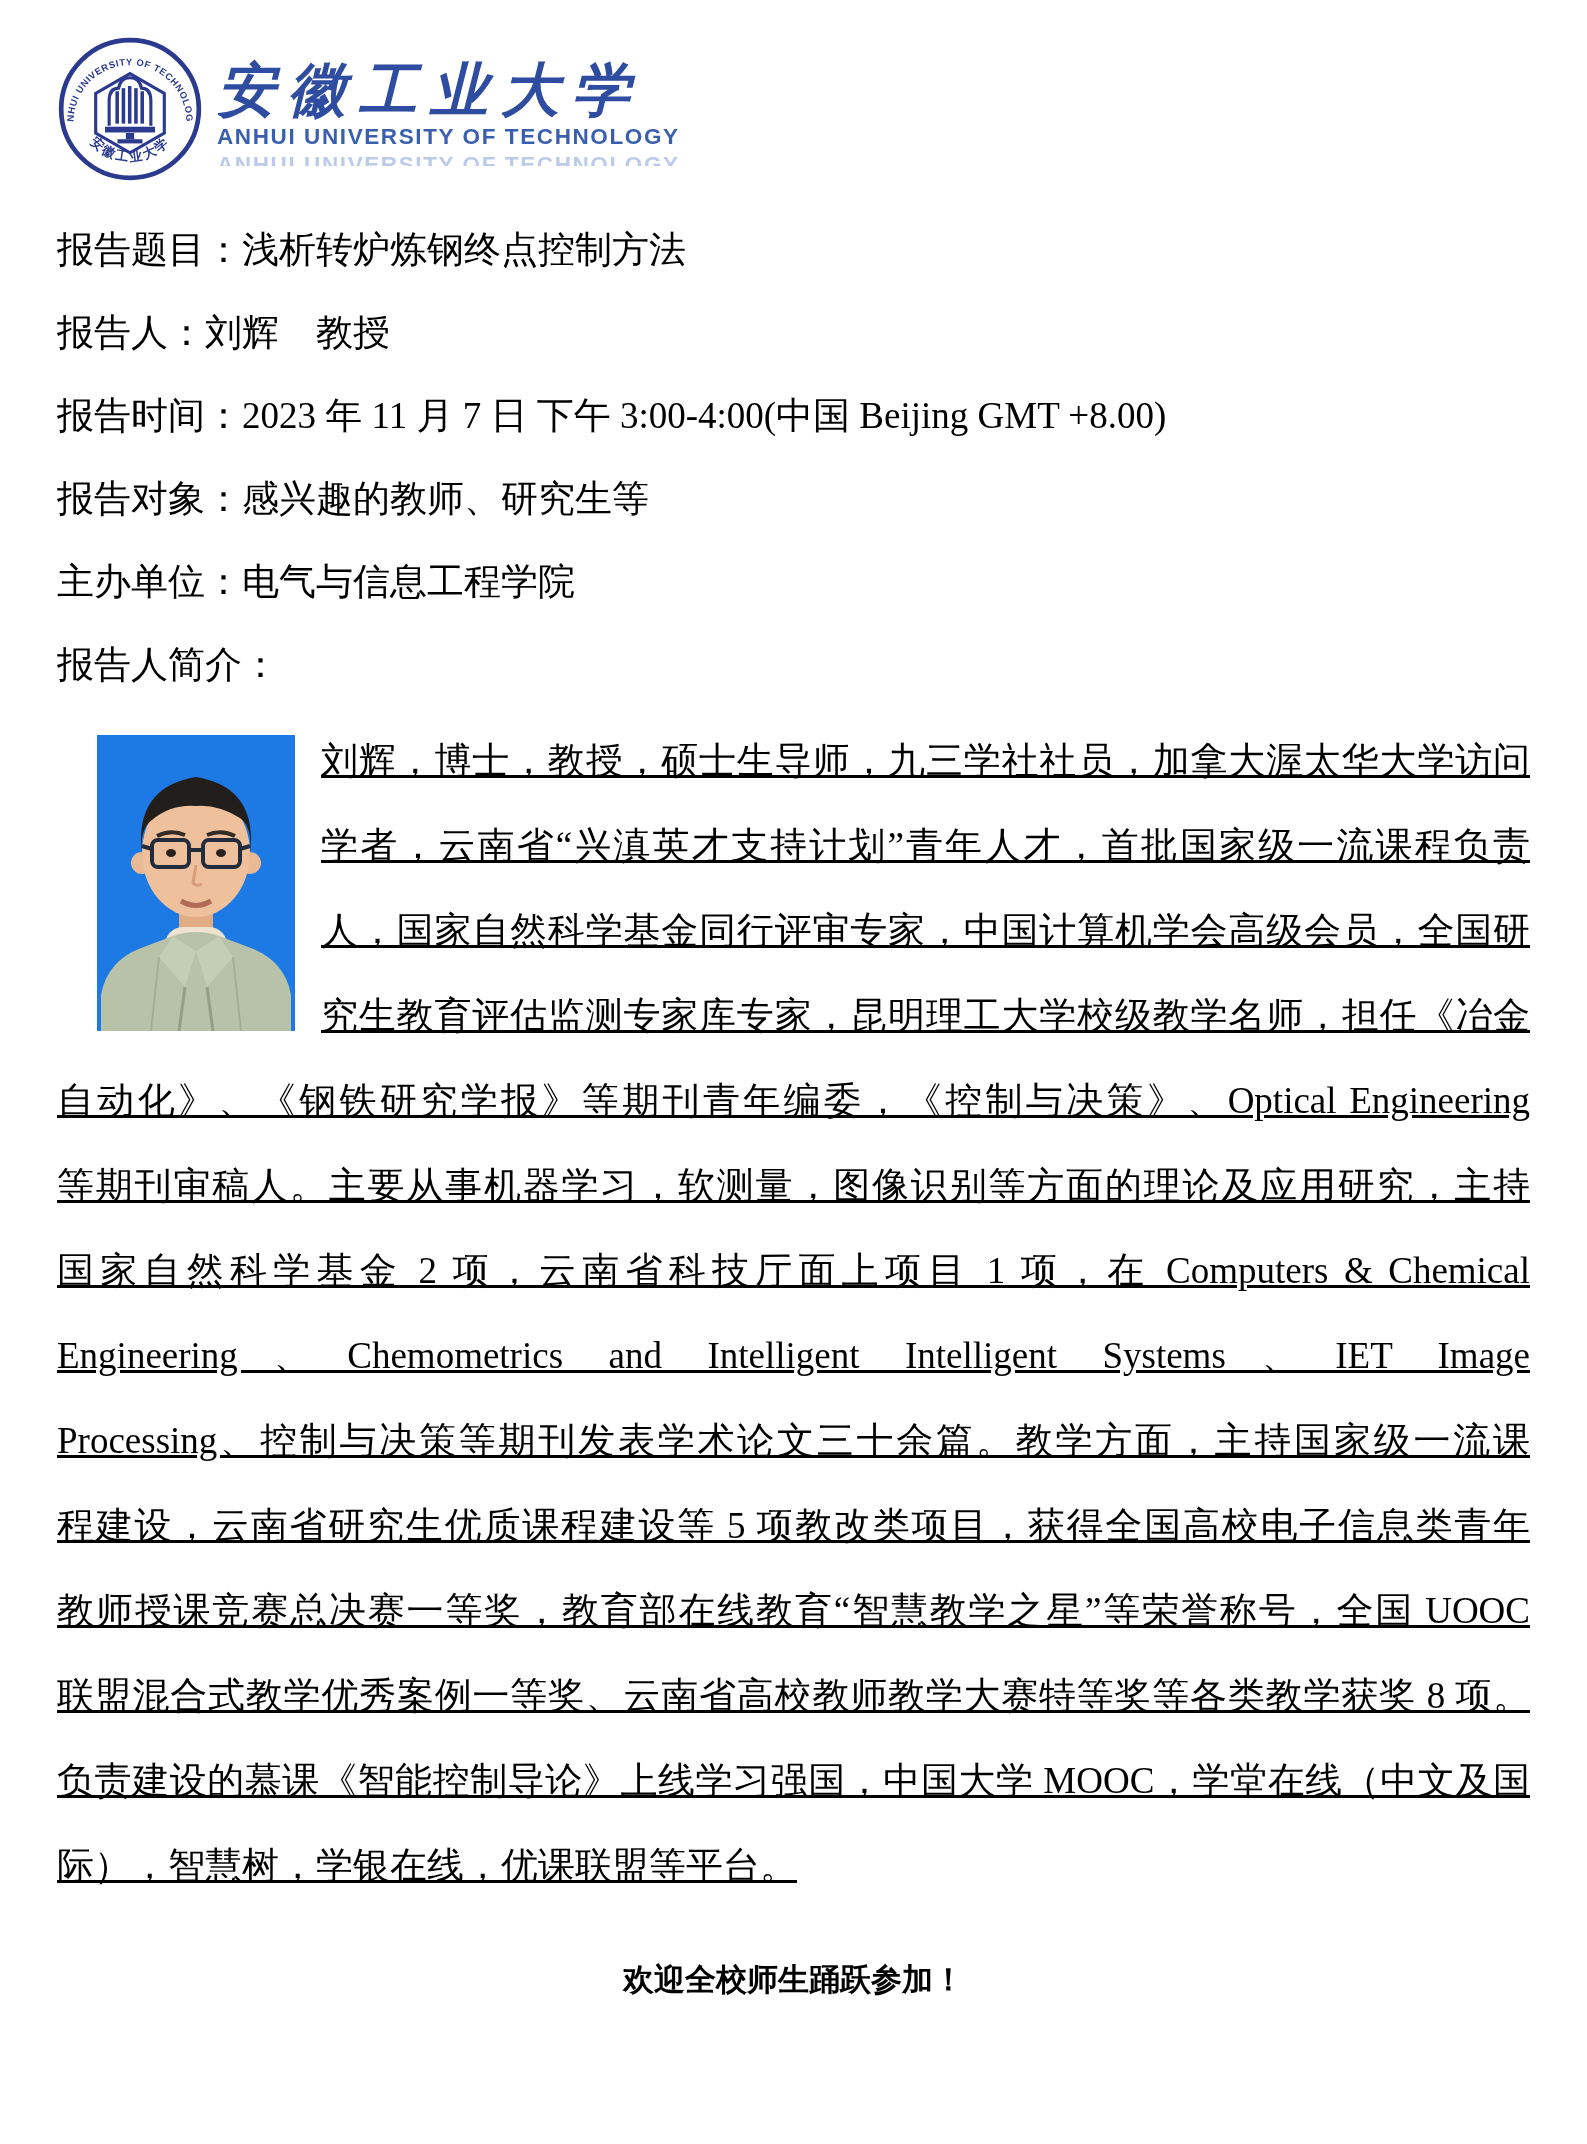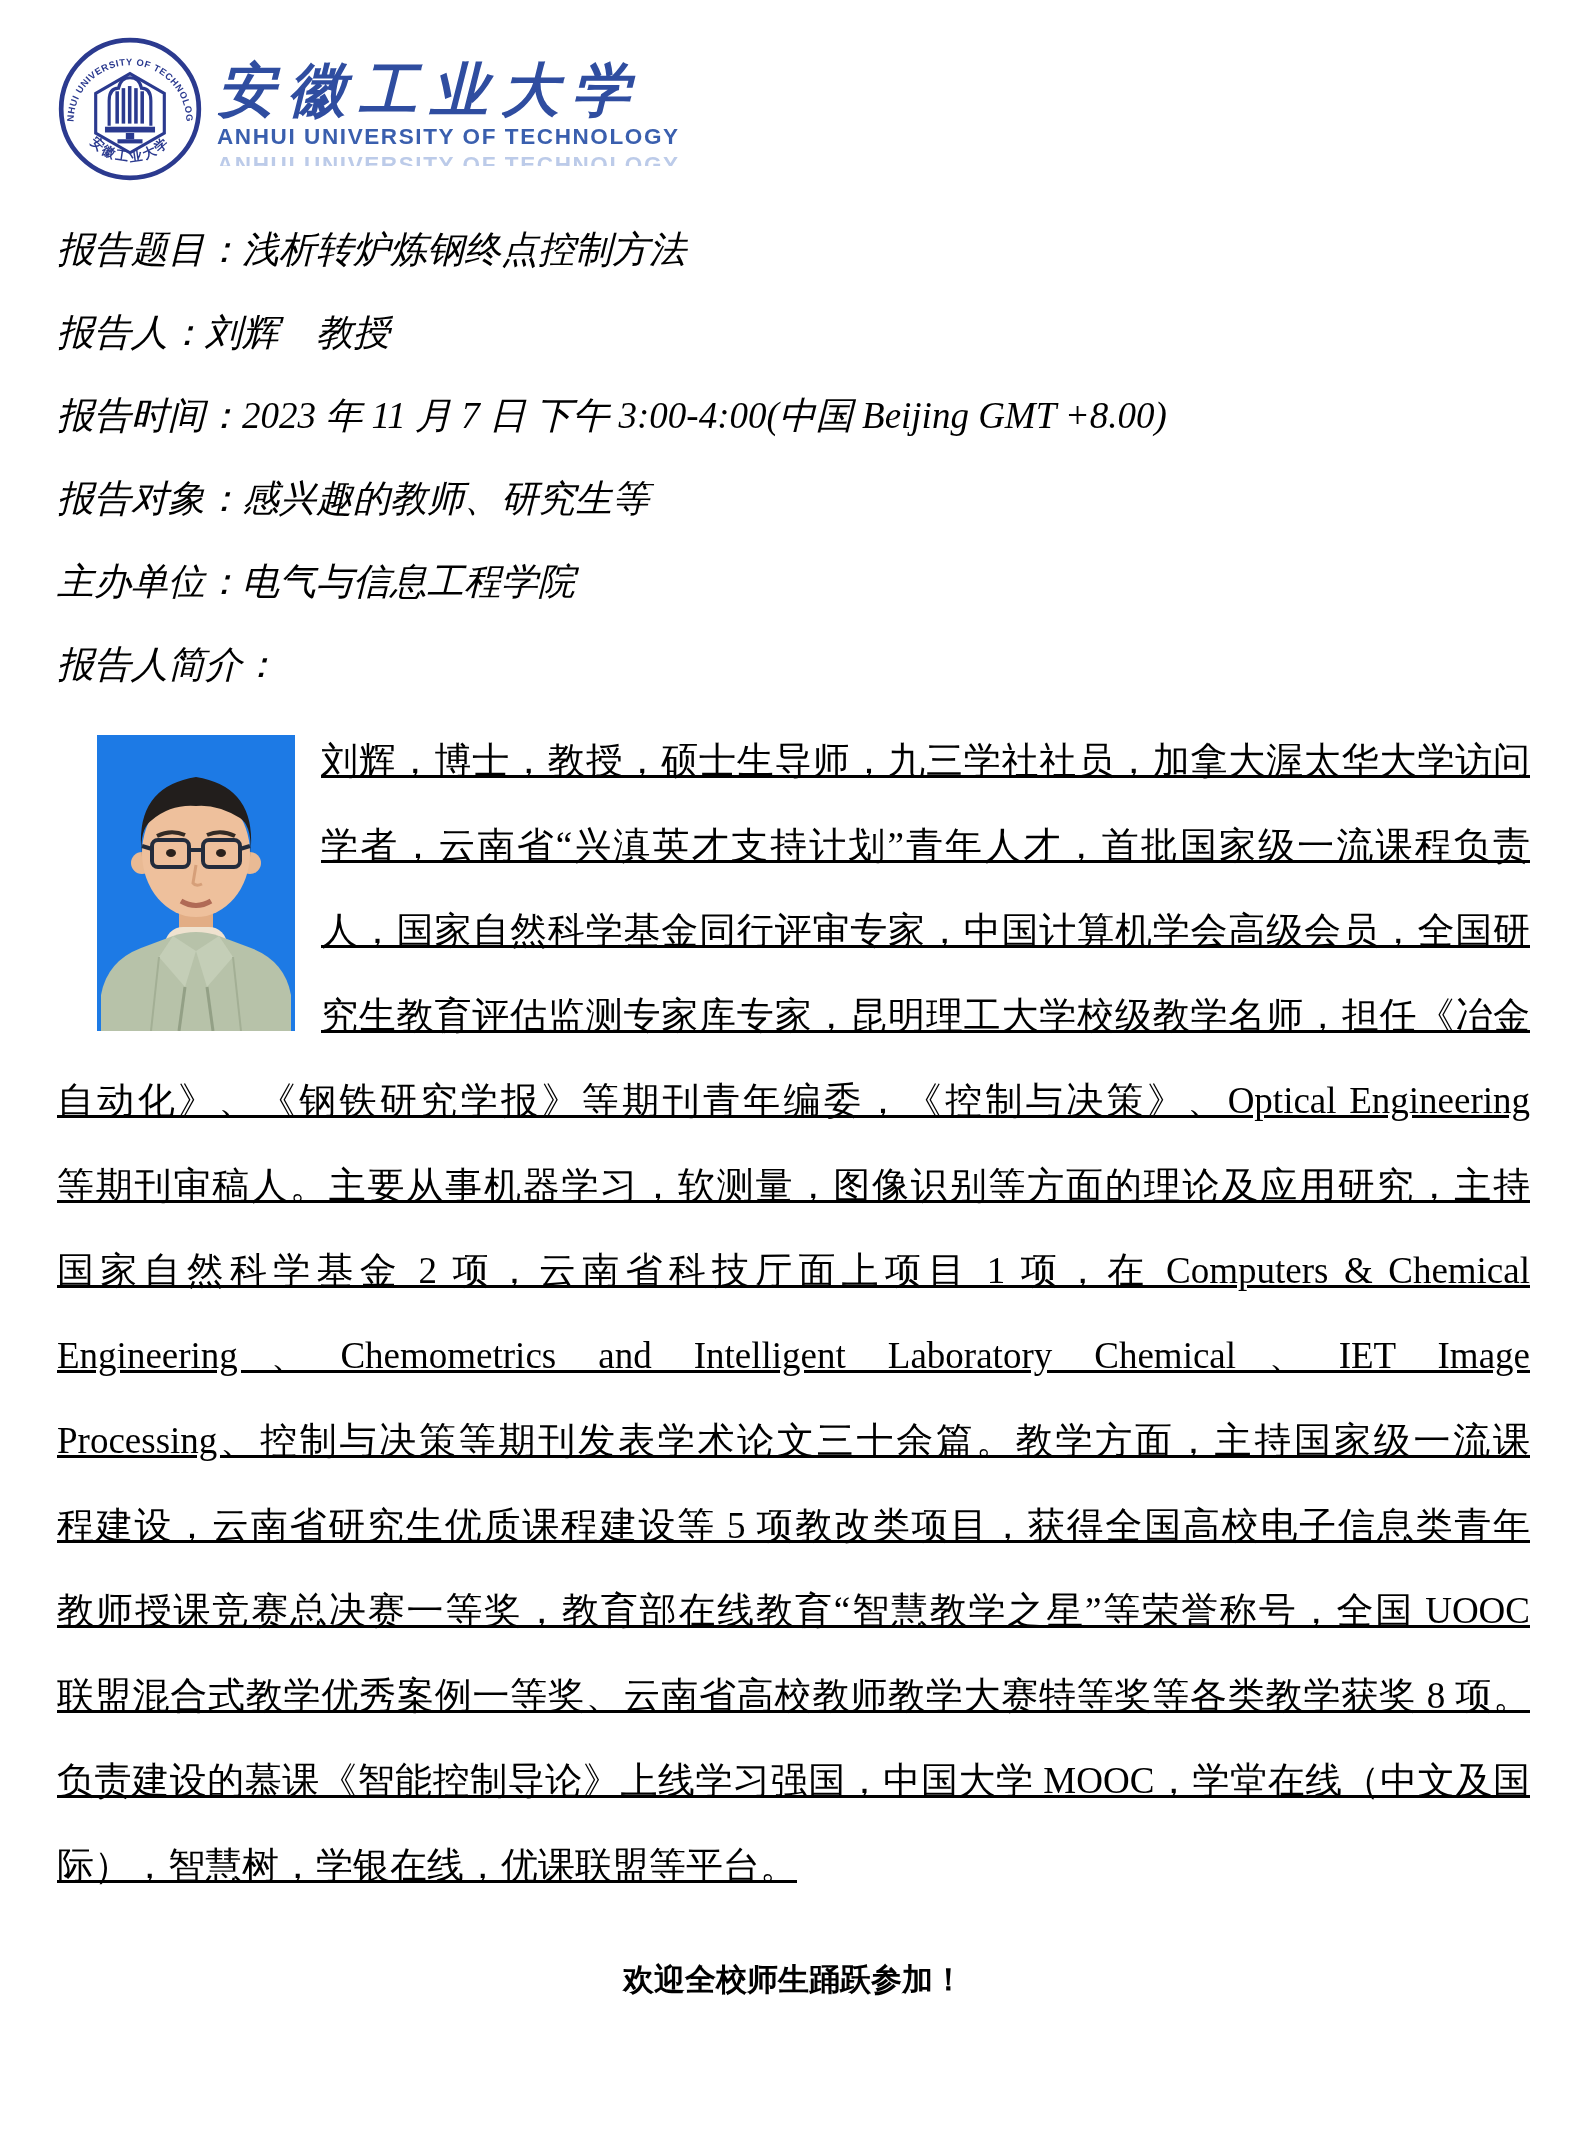--- a/index.html
+++ b/index.html
@@ -20,21 +20,21 @@
     font-family:"Liberation Sans","DejaVu Sans",sans-serif;
     font-size:22.5px;font-weight:bold;color:#3a5fae;letter-spacing:1.6px;
     line-height:26px;white-space:nowrap;
   }
   .wordmark-en-echo{
     font-family:"Liberation Sans","DejaVu Sans",sans-serif;
     font-size:22.5px;font-weight:bold;color:#bccbe9;letter-spacing:1.6px;
     line-height:26px;height:14px;overflow:hidden;margin-top:2px;white-space:nowrap;
   }
   
-  .meta{margin-top:26px;font-style:italic;}
+  .meta{margin-top:26px;}
   .meta-line{font-size:37px;line-height:83px;height:83px;white-space:nowrap;}
   
   .bio{margin-top:12px;}
   .photo-frame{float:left;width:198px;height:296px;margin:17px 26px 0 40px;}
   .photo-frame svg{display:block;width:198px;height:296px;}
   .bio-line{
     font-size:37px;line-height:85px;
     text-align:justify;text-align-last:justify;text-decoration:underline;
   }
   .bio-line.bio-last{text-align:right;text-align-last:left;}
@@ -136,21 +136,21 @@
         <path d="M84,166 Q99,175 114,166" stroke="#b06a55" stroke-width="5" fill="none"></path>
       </svg>
     </div>
     <div class="bio-line">刘辉，博士，教授，硕士生导师，九三学社社员，加拿大渥太华大学访问</div>
     <div class="bio-line">学者，云南省“兴滇英才支持计划”青年人才，首批国家级一流课程负责</div>
     <div class="bio-line">人，国家自然科学基金同行评审专家，中国计算机学会高级会员，全国研</div>
     <div class="bio-line">究生教育评估监测专家库专家，昆明理工大学校级教学名师，担任《冶金</div>
     <div class="bio-line">自动化》、《钢铁研究学报》等期刊青年编委，《控制与决策》、Optical Engineering</div>
     <div class="bio-line">等期刊审稿人。主要从事机器学习，软测量，图像识别等方面的理论及应用研究，主持</div>
     <div class="bio-line">国家自然科学基金 2 项，云南省科技厅面上项目 1 项，在 Computers &amp; Chemical</div>
-    <div class="bio-line">Engineering、Chemometrics and Intelligent Laboratory Chemical、IET Image</div>
+    <div class="bio-line">Engineering、Chemometrics and Intelligent Intelligent Systems、IET Image</div>
     <div class="bio-line">Processing、控制与决策等期刊发表学术论文三十余篇。教学方面，主持国家级一流课</div>
     <div class="bio-line">程建设，云南省研究生优质课程建设等 5 项教改类项目，获得全国高校电子信息类青年</div>
     <div class="bio-line">教师授课竞赛总决赛一等奖，教育部在线教育“智慧教学之星”等荣誉称号，全国 UOOC</div>
     <div class="bio-line">联盟混合式教学优秀案例一等奖、云南省高校教师教学大赛特等奖等各类教学获奖 8 项。</div>
     <div class="bio-line">负责建设的慕课《智能控制导论》上线学习强国，中国大学 MOOC，学堂在线（中文及国</div>
     <div class="bio-line bio-last">际），智慧树，学银在线，优课联盟等平台。</div>
   </div>
 
   <div class="footer">欢迎全校师生踊跃参加！</div>
 

